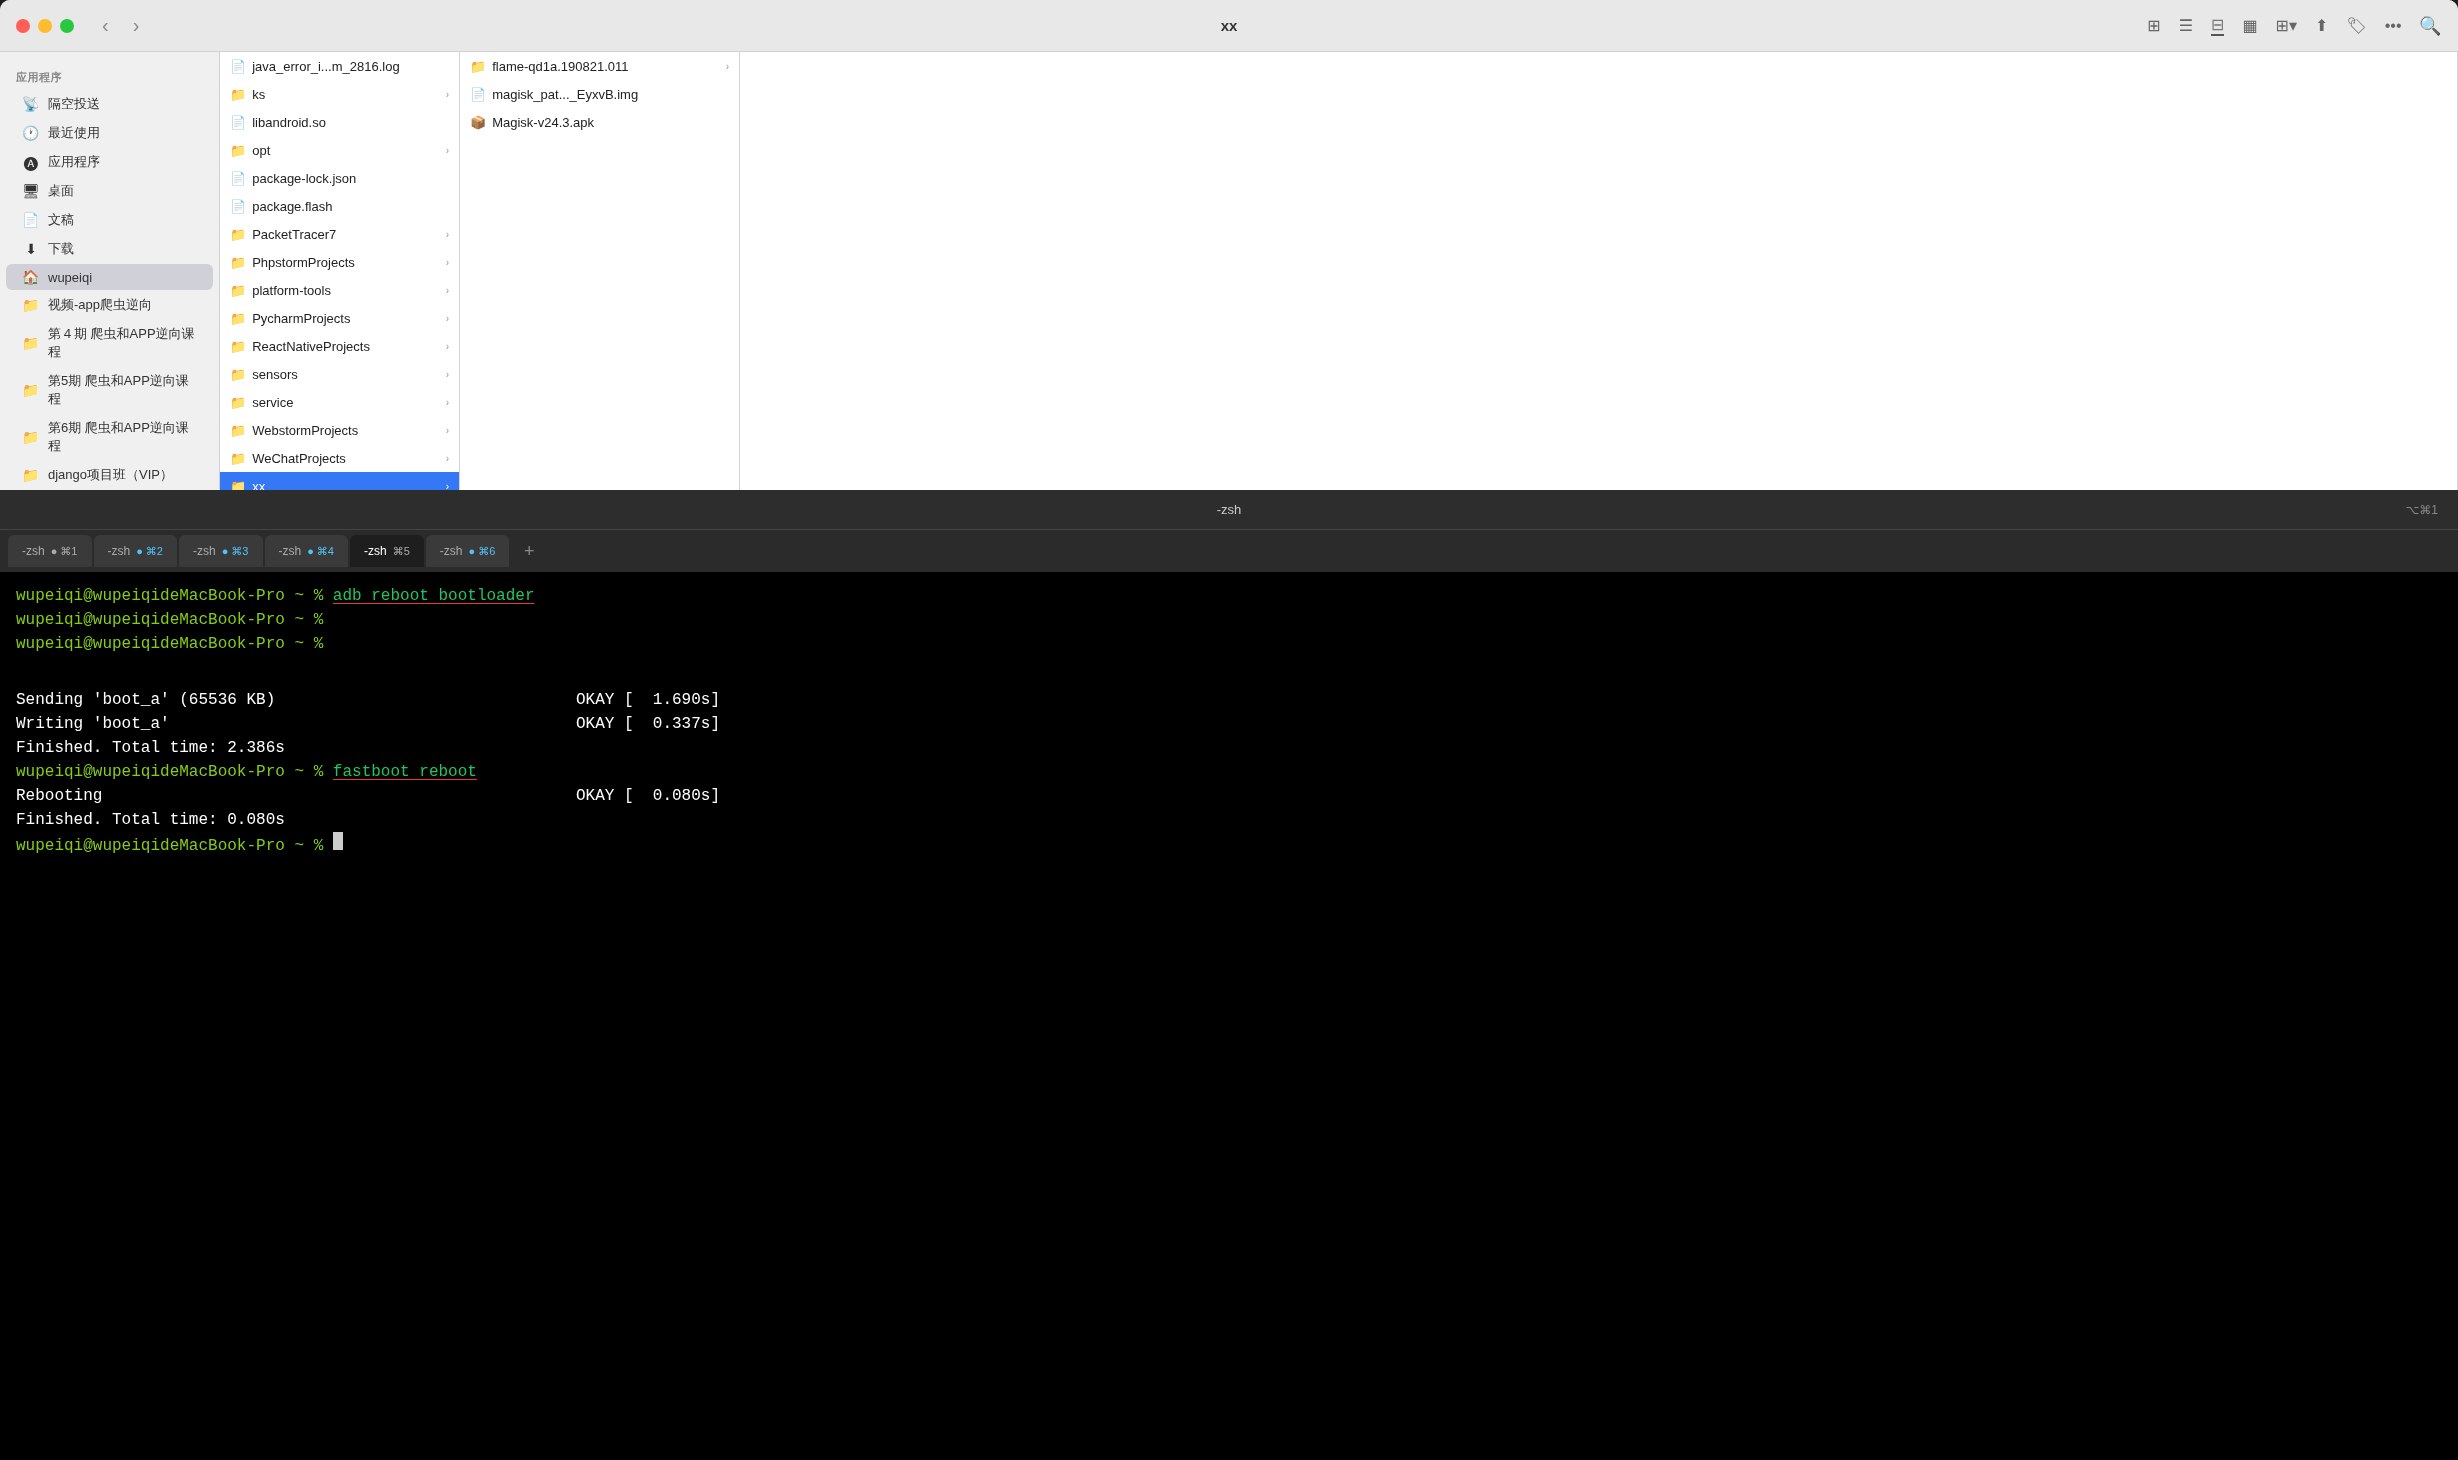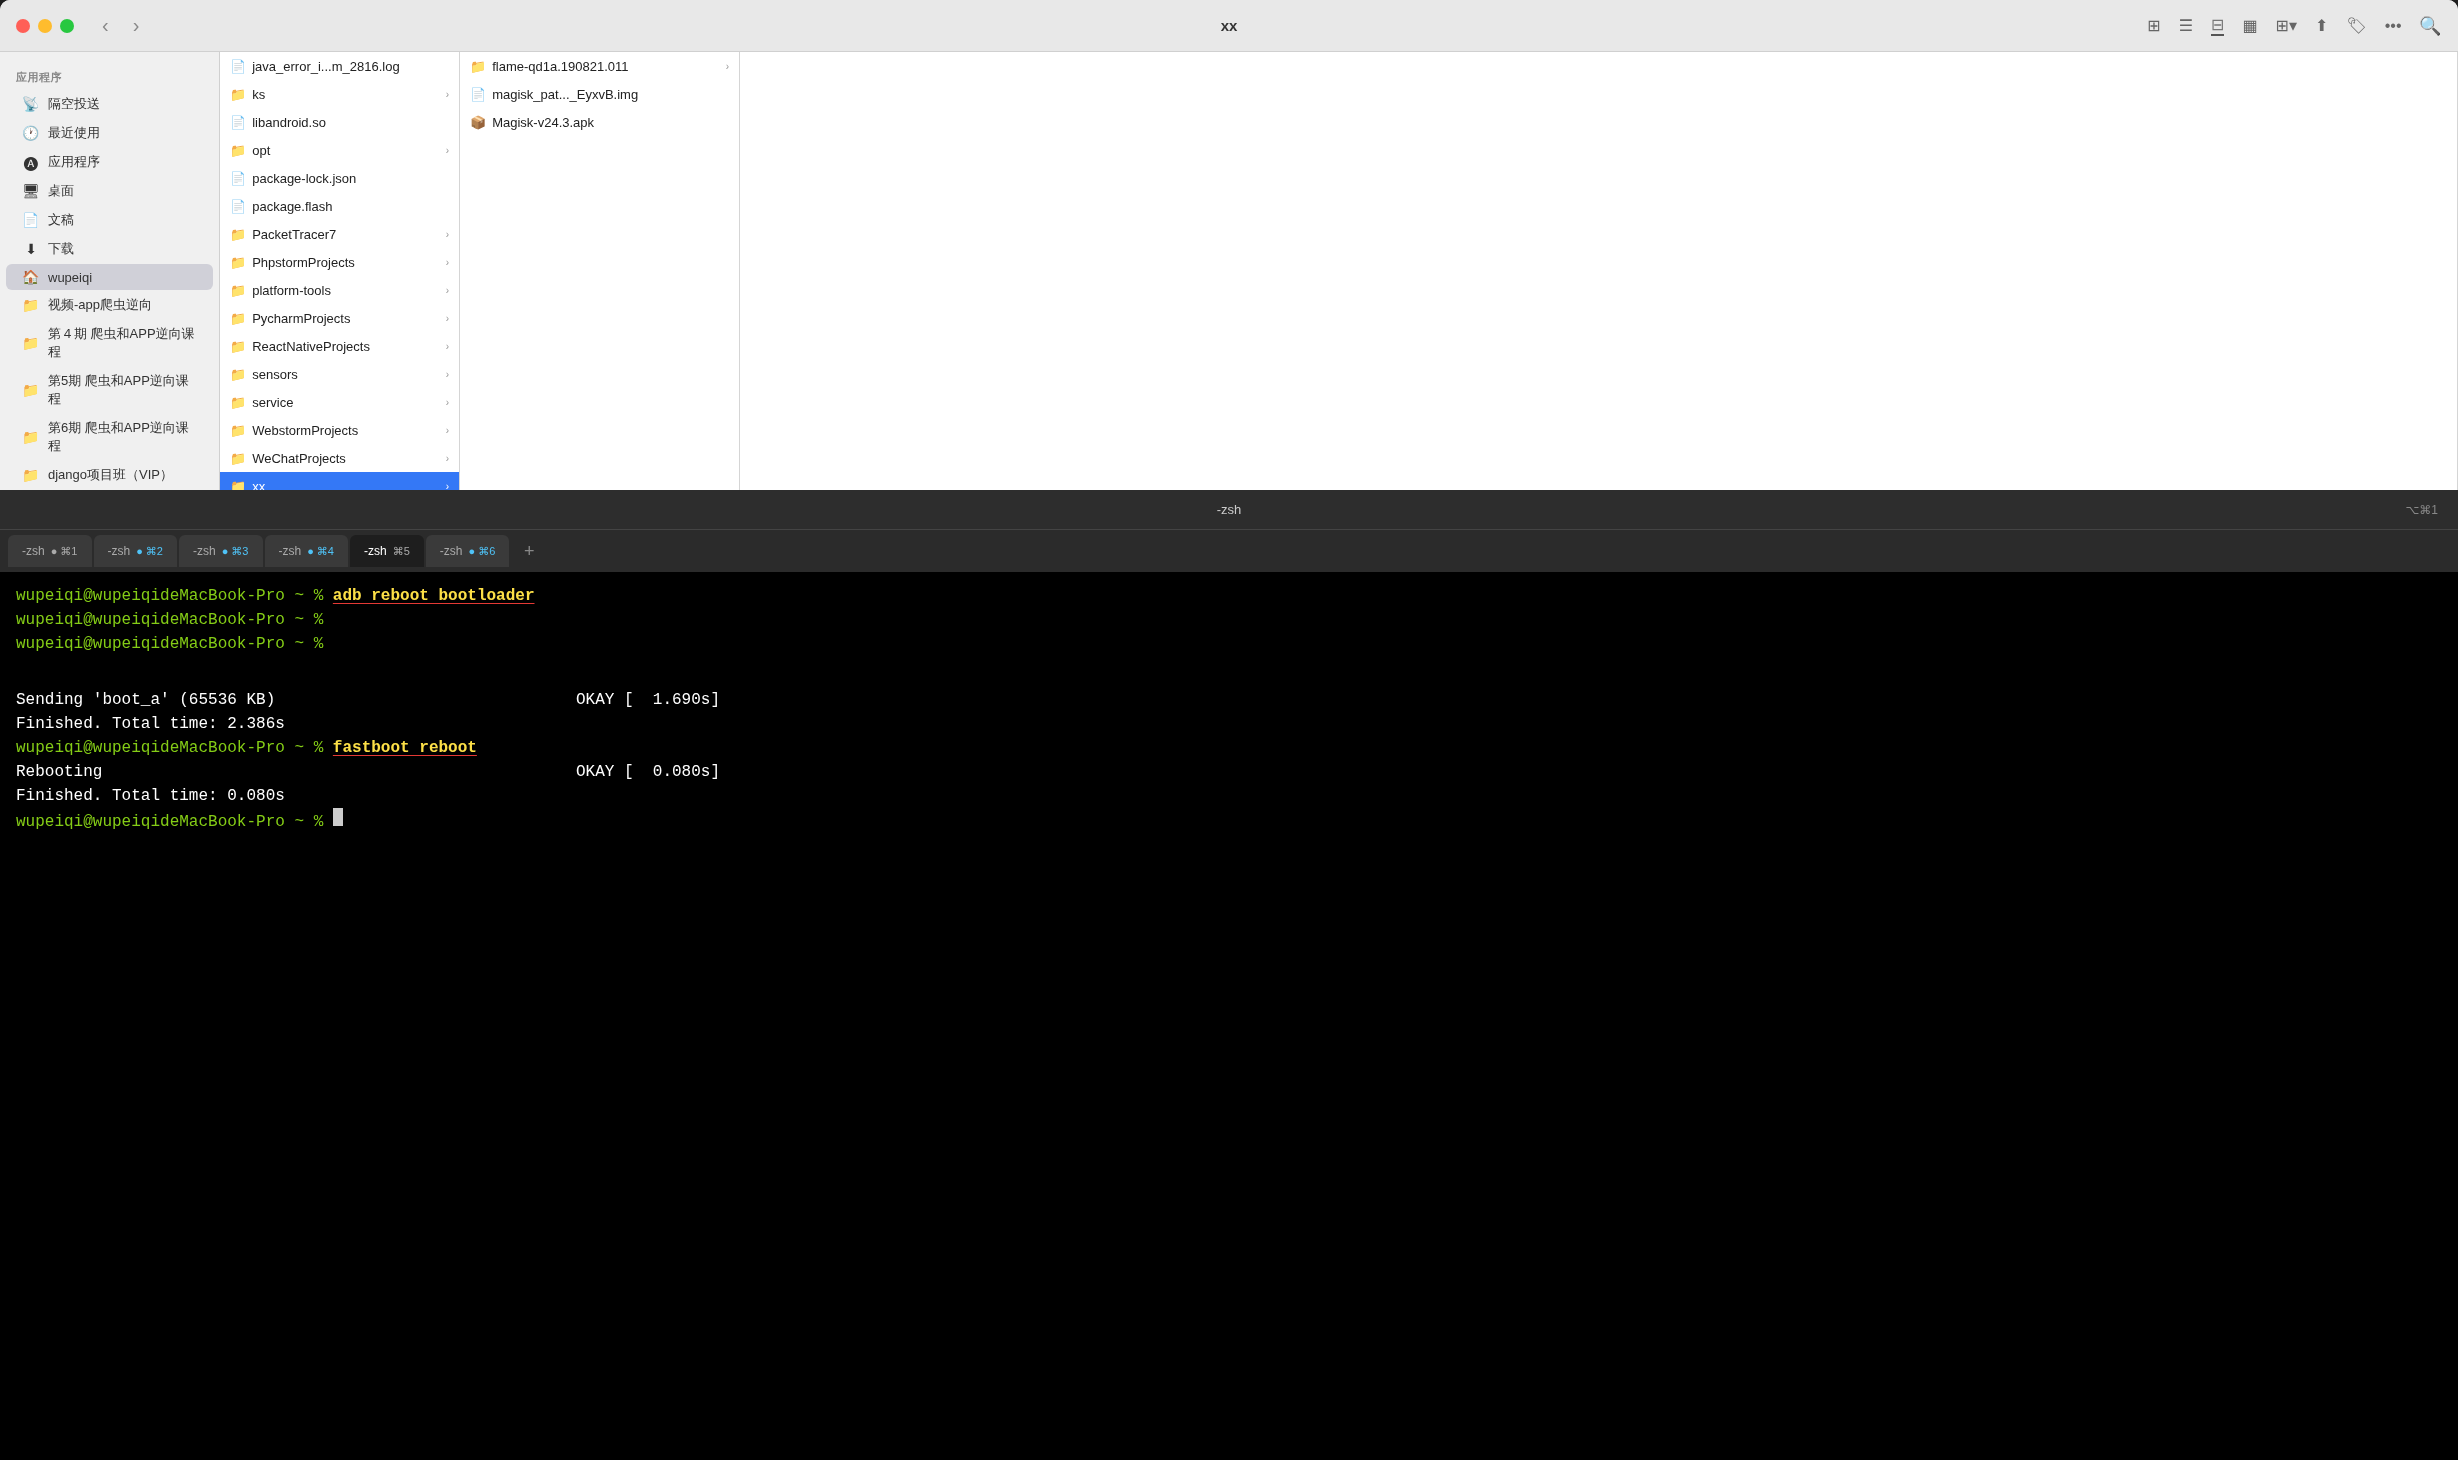--- a/index.html
+++ b/index.html
@@ -212,21 +212,21 @@
     }
 
     .term-line {
       display: flex;
       flex-wrap: wrap;
       align-items: baseline;
       white-space: pre;
     }
 
     .term-prompt { color: #84cc16; }
-    .term-cmd { color: #fde047; font-weight: bold; }
+    .term-cmd { color: #22c55e; }
     .term-output { color: #fff; }
     .term-ok { color: #fff; }
 
     .underline-red {
       text-decoration: underline;
       text-decoration-color: #e53935;
       text-underline-offset: 3px;
     }
 
     .cursor {
@@ -485,20 +485,23 @@
     </div>
 
     <div class="term-line">
       <span class="term-prompt">wupeiqi@wupeiqideMacBook-Pro ~ % </span>
     </div>
 
     <div class="term-line">
       <span class="term-output" style="min-width:560px;margin-top:32px;">Sending 'boot_a' (65536 KB)</span><span class="term-ok">OKAY [  1.690s]</span>
     </div>
 
+    <div class="term-line">
+      <span class="term-output" style="min-width:560px;">Writing 'boot_a'</span><span class="term-ok">OKAY [  0.337s]</span>
+    </div>
 
     <div class="term-line">
       <span class="term-output">Finished. Total time: 2.386s</span>
     </div>
 
     <div class="term-line">
       <span class="term-prompt">wupeiqi@wupeiqideMacBook-Pro ~ % </span><span class="term-cmd underline-red">fastboot reboot</span>
     </div>
 
     <div class="term-line">

